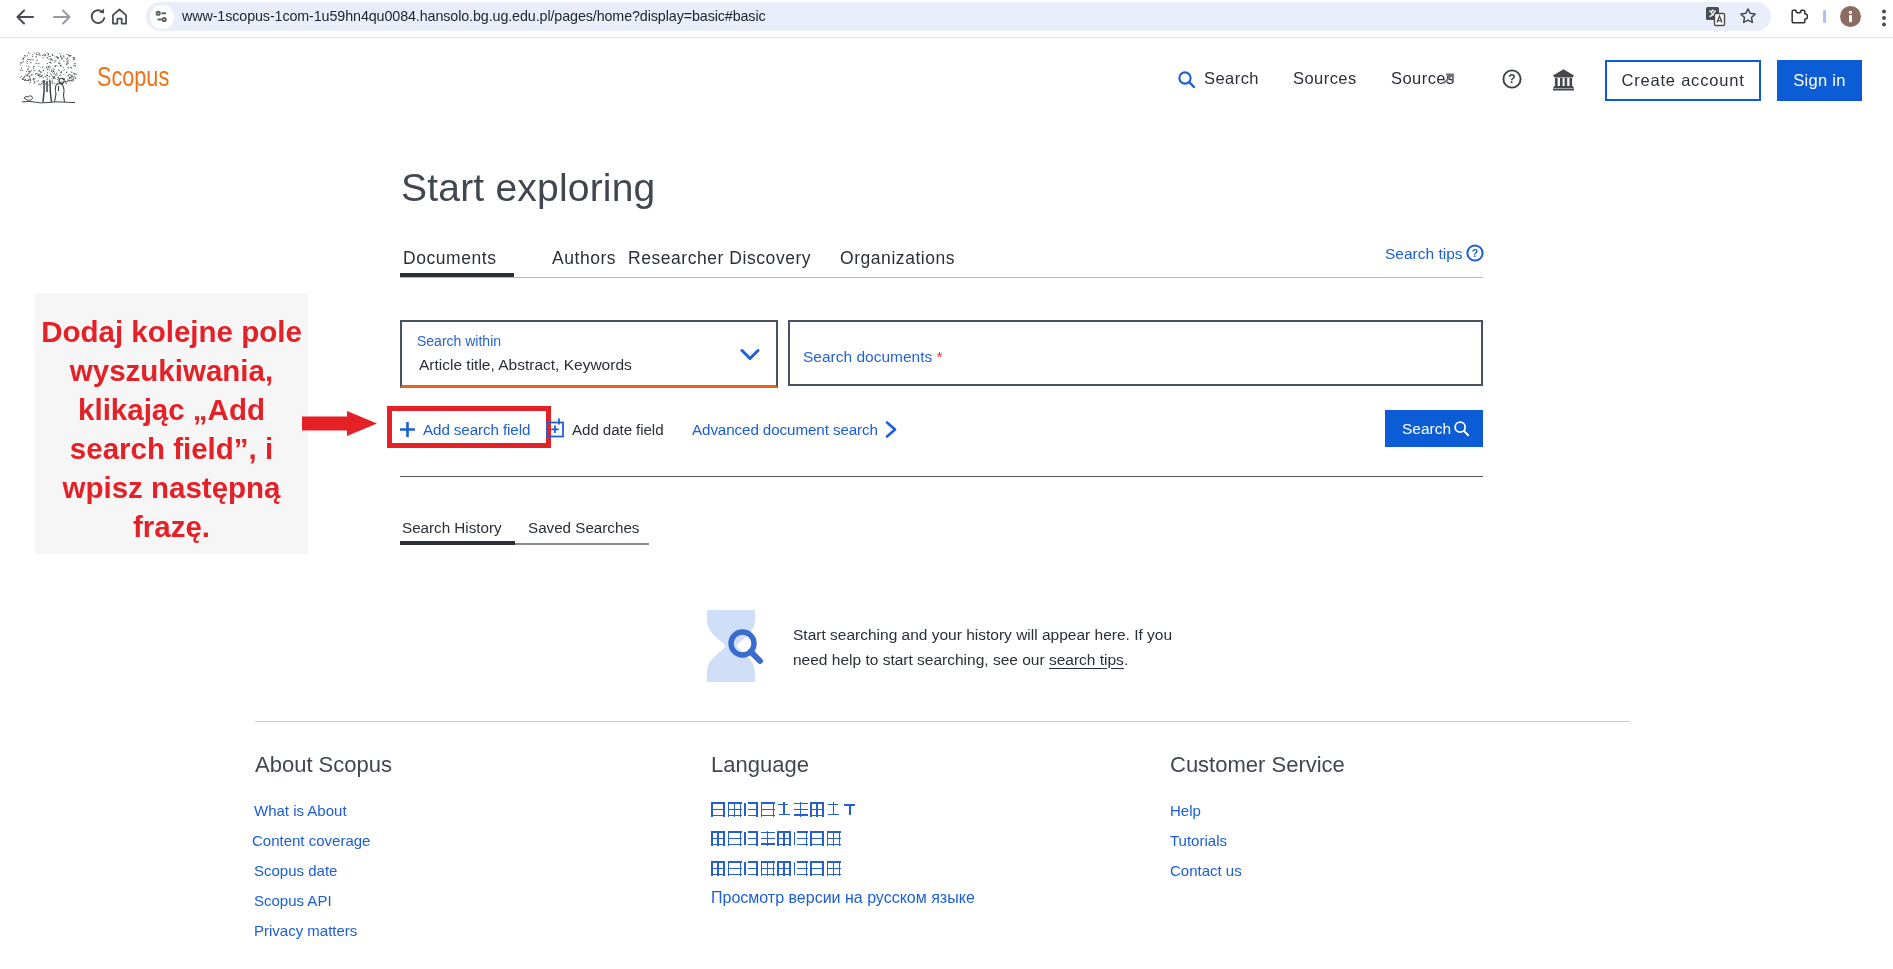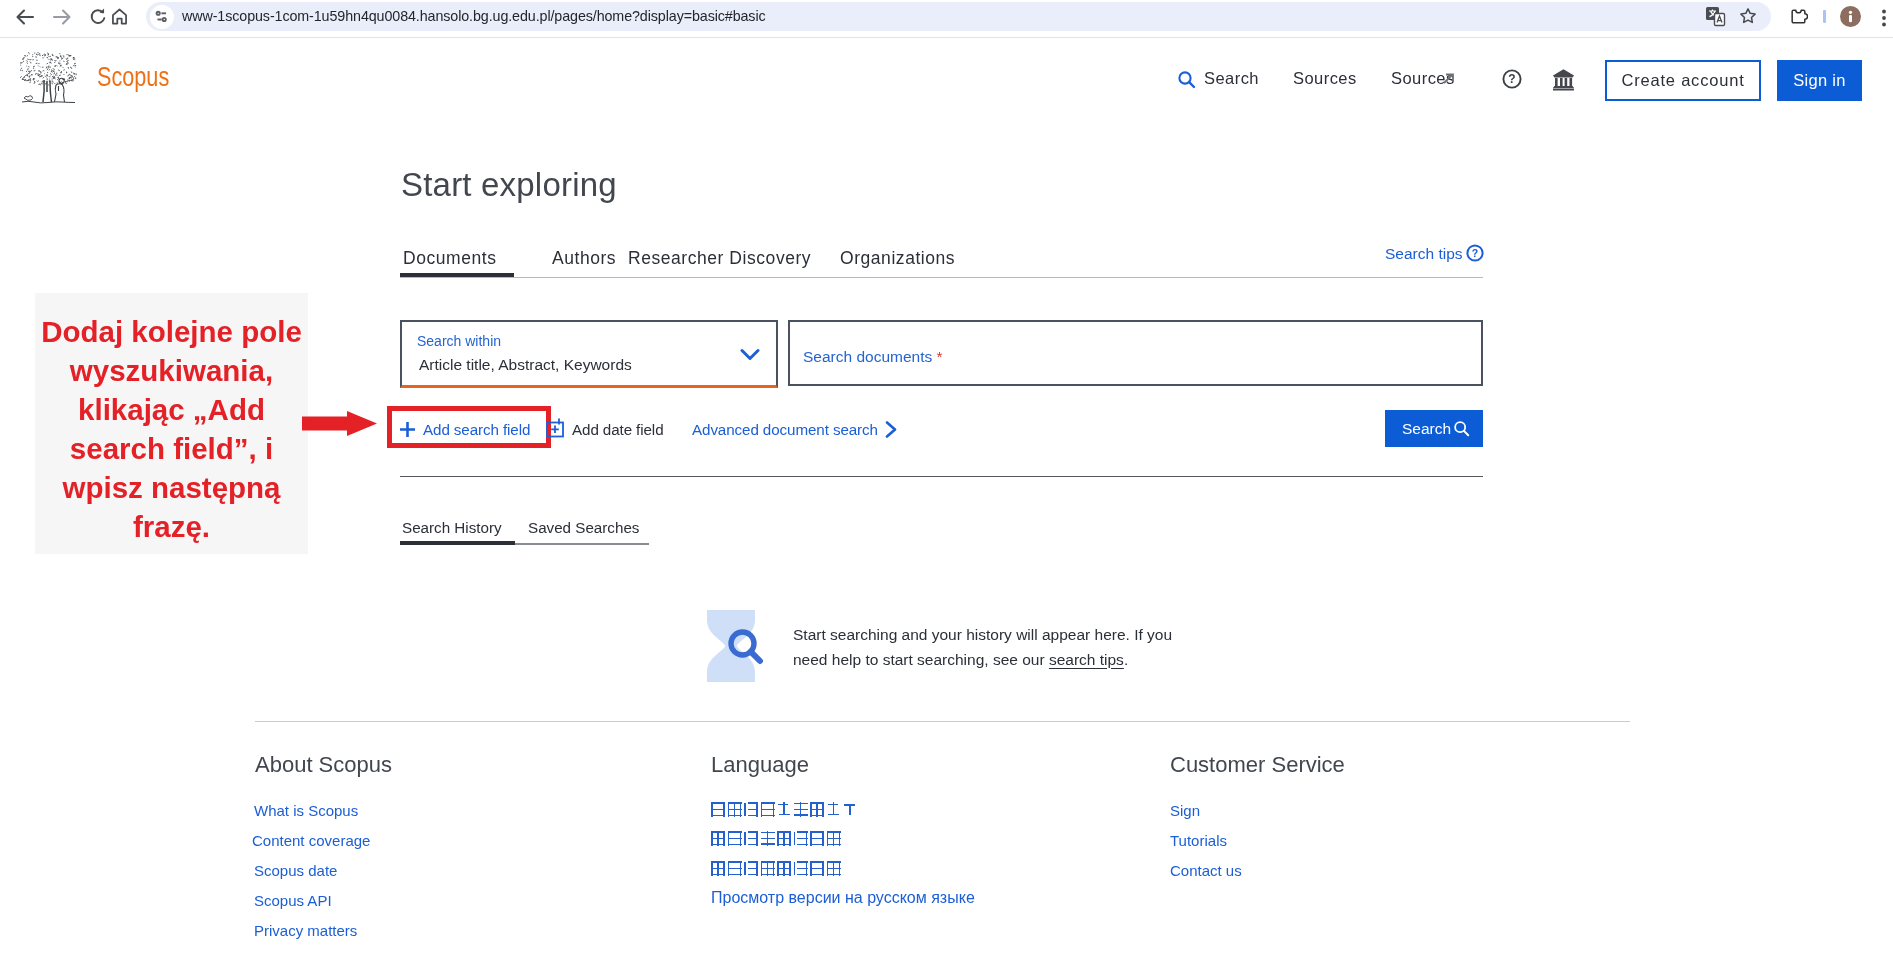--- a/index.html
+++ b/index.html
@@ -13,21 +13,21 @@
   #tunecircle { position:absolute; left:150px; top:5px; width:24px; height:24px; border-radius:50%; background:#fff; }
   #urltext { position:absolute; left:182px; top:7.5px; font-size:14.3px; color:#23262c; letter-spacing:-0.1px; }
 
   
   #scopustext { position:absolute; left:97px; top:60px; font-size:28.5px; color:#ee7014; transform:scaleX(0.76); transform-origin:left top; }
   .navitem { position:absolute; top:69px; font-size:16.5px; color:#2b2f38; letter-spacing:0.45px; }
   #btn-create { position:absolute; left:1605px; top:60px; width:156px; height:41px; border:2px solid #0b5cd5; background:#fff; color:#2b2f38; font-size:16.5px; text-align:center; line-height:36px; letter-spacing:0.8px; }
   #btn-signin { position:absolute; left:1777px; top:60px; width:85px; height:41px; background:#0b5cd5; color:#fff; font-size:16.5px; text-align:center; line-height:40px; letter-spacing:0.3px; }
 
   
-  #h1 { position:absolute; left:401px; top:166px; font-size:33px; color:#42474f; letter-spacing:0.2px; }
+  #h1 { position:absolute; left:401px; top:166px; font-size:39px; color:#42474f; letter-spacing:0.2px; }
   .tab { position:absolute; top:248px; font-size:17.5px; color:#2b2f38; letter-spacing:0.55px; }
   #tab-underline { position:absolute; left:400px; top:273px; width:114px; height:4px; background:#2b2f38; }
   #tabs-line { position:absolute; left:400px; top:277px; width:1083px; height:1px; background:#b7bac0; }
   #searchtips { position:absolute; left:1385px; top:245px; font-size:15.5px; color:#1b5ed6; }
 
   #box1 { position:absolute; left:400px; top:320px; width:378px; height:68px; border:2px solid #4a5260; border-bottom:3px solid #e8641c; background:#fff; }
   #box1 .lbl { position:absolute; left:15px; top:11px; font-size:14px; color:#2563d0; }
   #box1 .val { position:absolute; left:17px; top:34px; font-size:15.5px; color:#2b2f38; }
   #box2 { position:absolute; left:788px; top:320px; width:695px; height:66px; border:2px solid #4a5260; background:#fff; }
   #box2 .lbl { position:absolute; left:13px; top:26px; font-size:15.5px; color:#2563d0; }
@@ -224,21 +224,21 @@
 <div id="anntext">Dodaj kolejne pole<br>wyszukiwania,<br>klikając „Add<br>search field”, i<br>wpisz następną<br>frazę.</div>
 <svg class="abs" style="left:302px;top:408px" width="76" height="31" viewBox="0 0 76 31">
     <path d="M0 8.5 H45 V3 L75 15.5 L45 28 V22.5 H0 Z" fill="#e32126"></path>
   </svg>
 
 <div id="foot-line"></div>
 <div class="fhead" style="left:255px">About Scopus</div>
 <div class="fhead" style="left:711px">Language</div>
 <div class="fhead" style="left:1170px">Customer Service</div>
 
-<div class="flink" style="left:254px;top:802px">What is Scopus</div>
+<div class="flink" style="left:254px;top:802px">What is About</div>
 <div class="flink" style="left:252px;top:832px">Content coverage</div>
 <div class="flink" style="left:254px;top:862px">Scopus date</div>
 <div class="flink" style="left:254px;top:892px">Scopus API</div>
 <div class="flink" style="left:254px;top:922px">Privacy matters</div>
 
 <div class="cjkrow" style="left:711px;top:802px" id="jp">
     <span class="cjk" style="width:14.0px;height:14.5px">
       <i style="left:0.0px;top:0.0px;width:14.0px;height:1.6px"></i>
       <i style="left:0.0px;top:12.9px;width:14.0px;height:1.6px"></i>
       <i style="left:0.0px;top:0.0px;width:1.6px;height:14.5px"></i>
@@ -413,15 +413,15 @@
       <i style="left:0.0px;top:0.0px;width:14.0px;height:1.6px"></i>
       <i style="left:0.0px;top:12.9px;width:14.0px;height:1.6px"></i>
       <i style="left:0.0px;top:0.0px;width:1.6px;height:14.5px"></i>
       <i style="left:12.4px;top:0.0px;width:1.6px;height:14.5px"></i>
       <i style="left:0.0px;top:6.5px;width:14.0px;height:1.6px"></i>
       <i style="left:6.2px;top:0.0px;width:1.6px;height:14.5px"></i>
     </span>
   </div>
 <div class="flink" style="left:711px;top:889px;font-size:16px">Просмотр версии на русском языке</div>
 
-<div class="flink" style="left:1170px;top:802px">Sign</div>
+<div class="flink" style="left:1170px;top:802px">Help</div>
 <div class="flink" style="left:1170px;top:832px">Tutorials</div>
 <div class="flink" style="left:1170px;top:862px">Contact us</div>
 
 </body></html>

